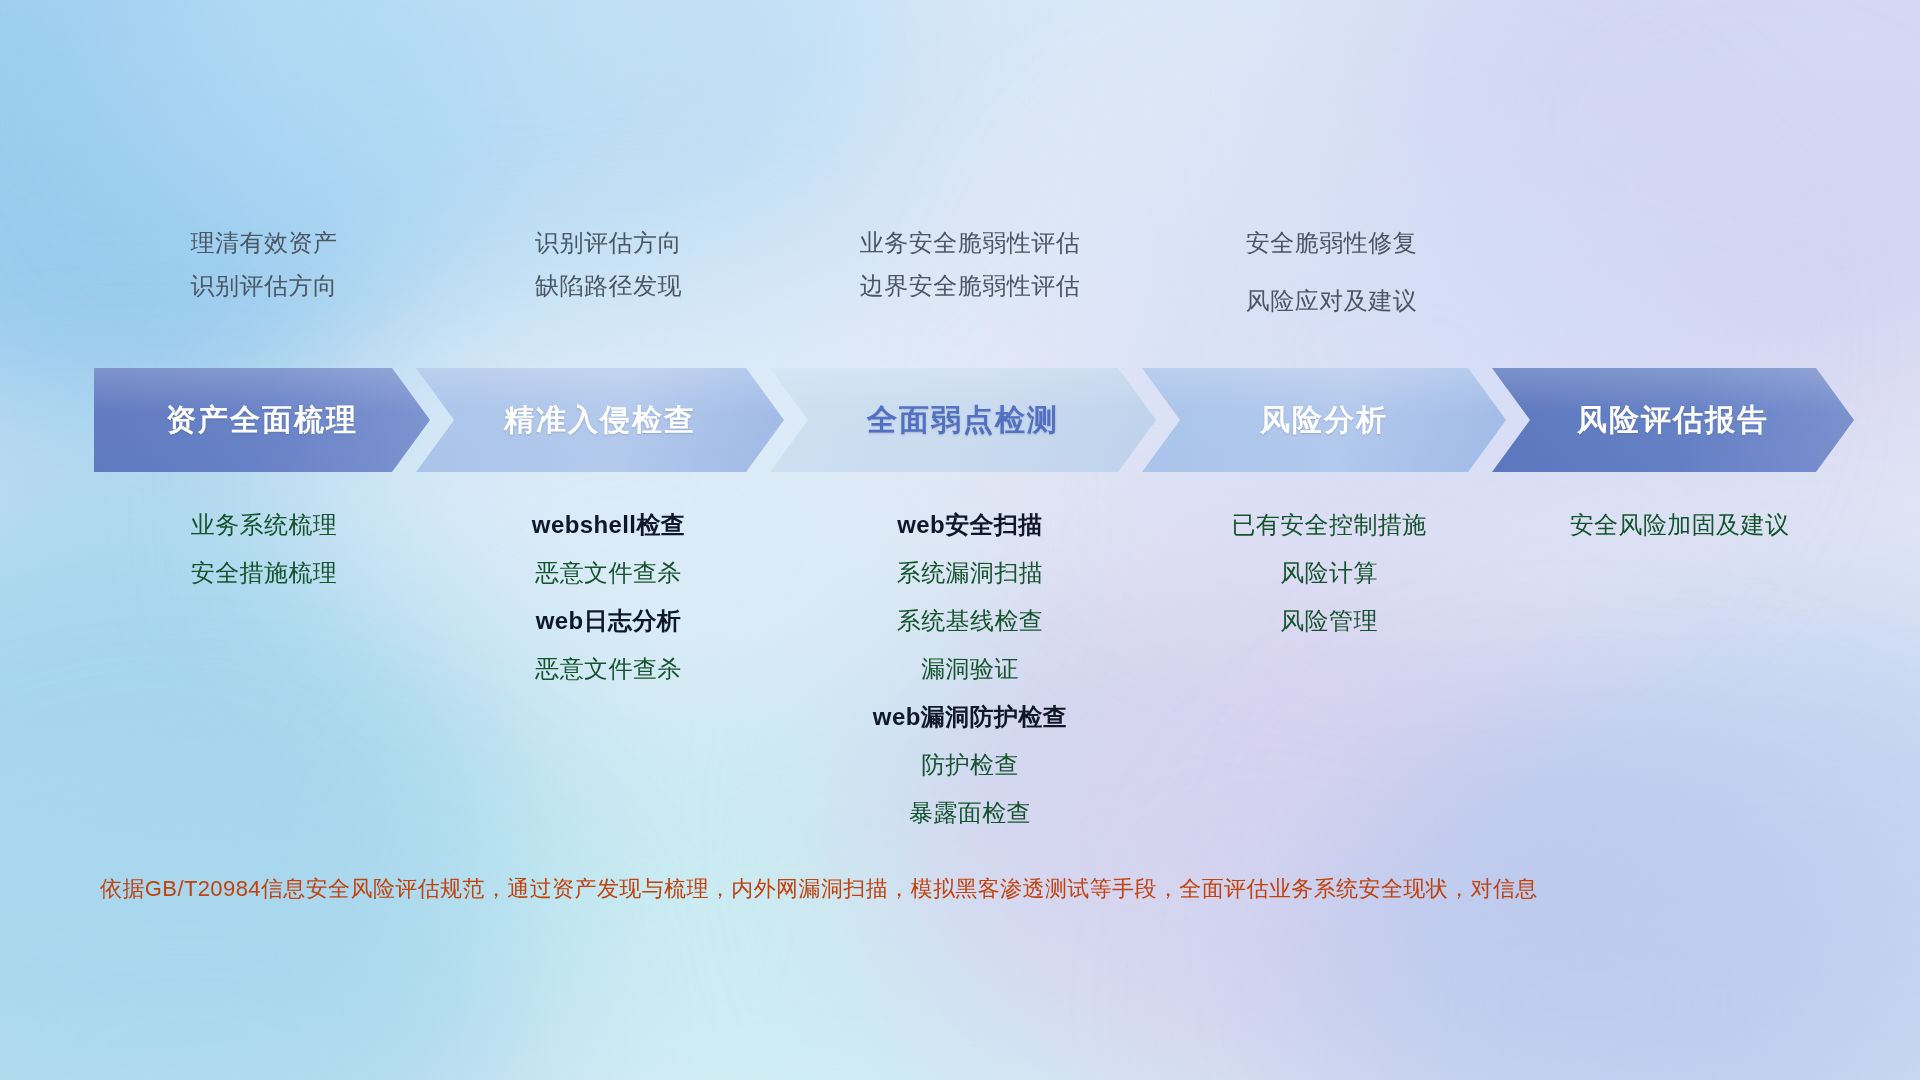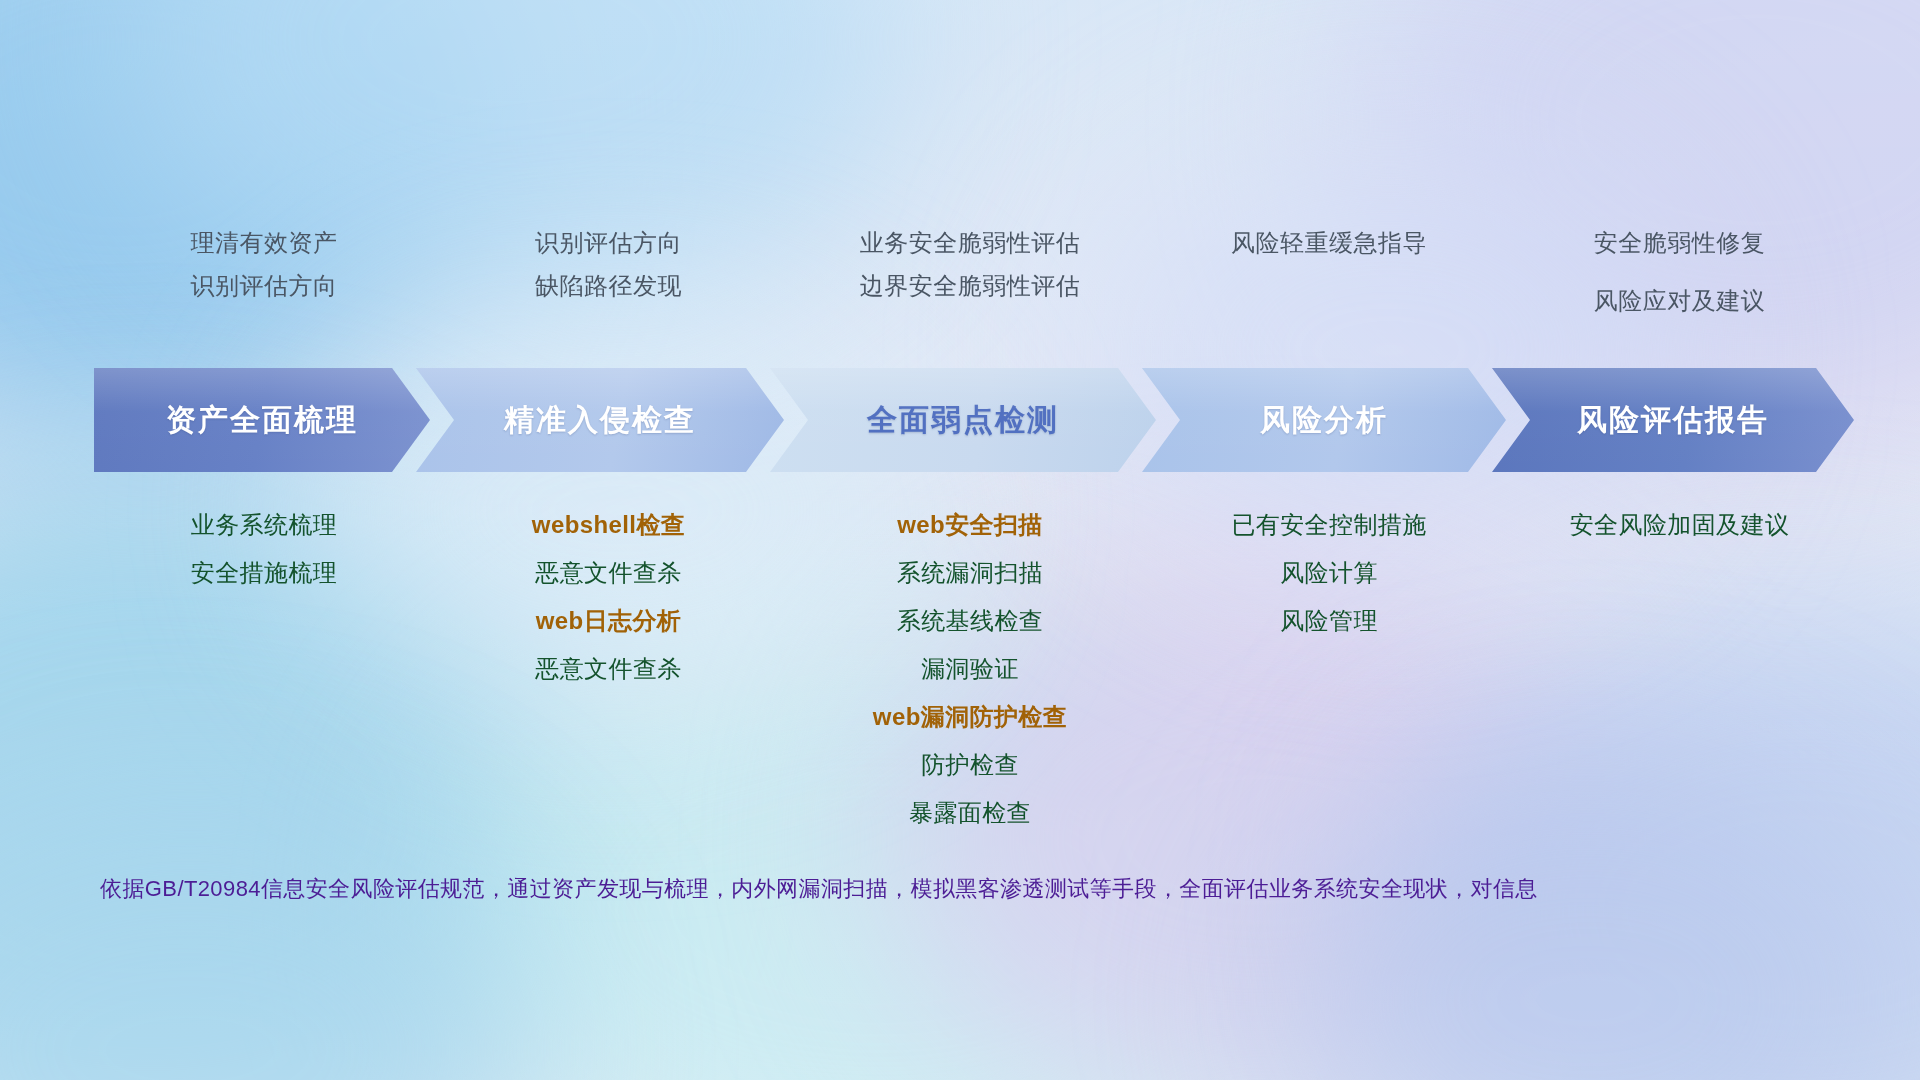--- a/index.html
+++ b/index.html
@@ -173,33 +173,33 @@
     align-items: center;
     gap: 15px;
   }
   .bot-col .t {
     font-size: 24px;
     color: #14532d;
     letter-spacing: 0.4px;
     line-height: 33px;
     white-space: nowrap;
   }
-  .bot-col .t.strong { font-weight: bold; color: #a16207; }
+  .bot-col .t.strong { font-weight: bold; color: #0f172a; }
 
   
   #footer {
     position: absolute;
     left: 100px;
     top: 872px;
     width: 1540px;
   }
   #footer .line {
     font-size: 22px;
     line-height: 34px;
-    color: #4c1d95;
+    color: #c2410c;
     letter-spacing: 0.4px;
   }
 </style>
 </head>
 <body>
 
 <div id="stage">
 
   <div class="bg-layer bg-base"></div>
   <div class="bg-layer">
@@ -225,23 +225,20 @@
         <div class="t">识别评估方向</div>
       </div>
       <div class="top-col col-2">
         <div class="t">识别评估方向</div>
         <div class="t">缺陷路径发现</div>
       </div>
       <div class="top-col col-3">
         <div class="t">业务安全脆弱性评估</div>
         <div class="t">边界安全脆弱性评估</div>
       </div>
-      <div class="top-col col-4">
-        <div class="t">风险轻重缓急指导</div>
-      </div>
       <div class="top-col col-5">
         <div class="t">安全脆弱性修复</div>
         <div class="t">风险应对及建议</div>
       </div>
     </div>
 
     <div id="band">
       <div class="chev chev-1 shape-first">
         <span class="lbl">资产全面梳理</span>
       </div>

